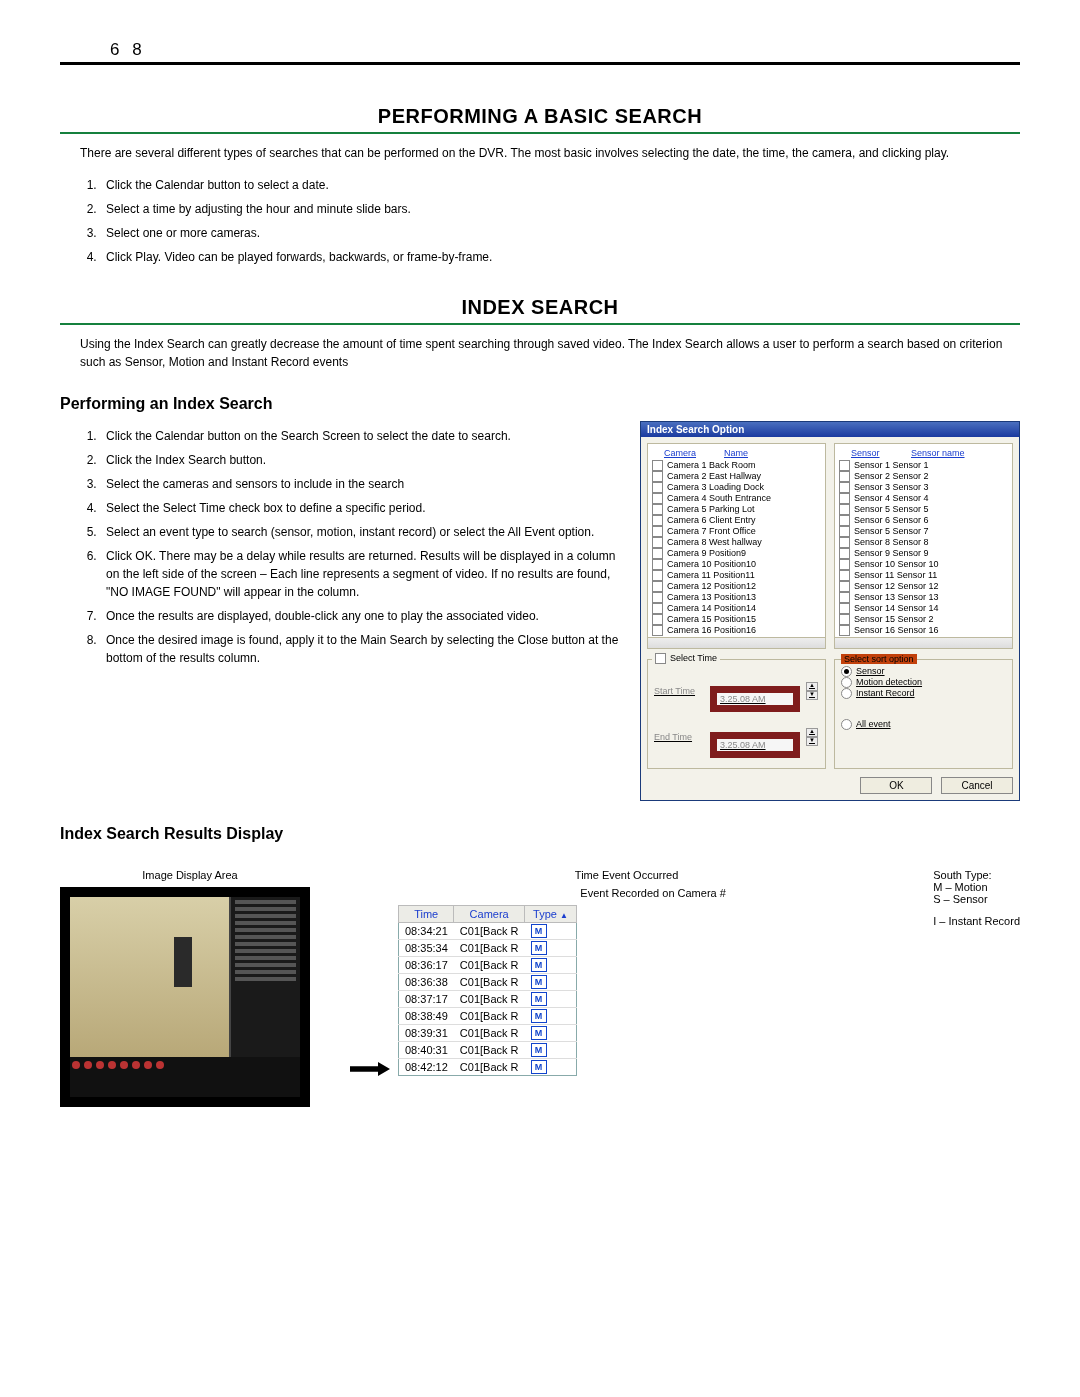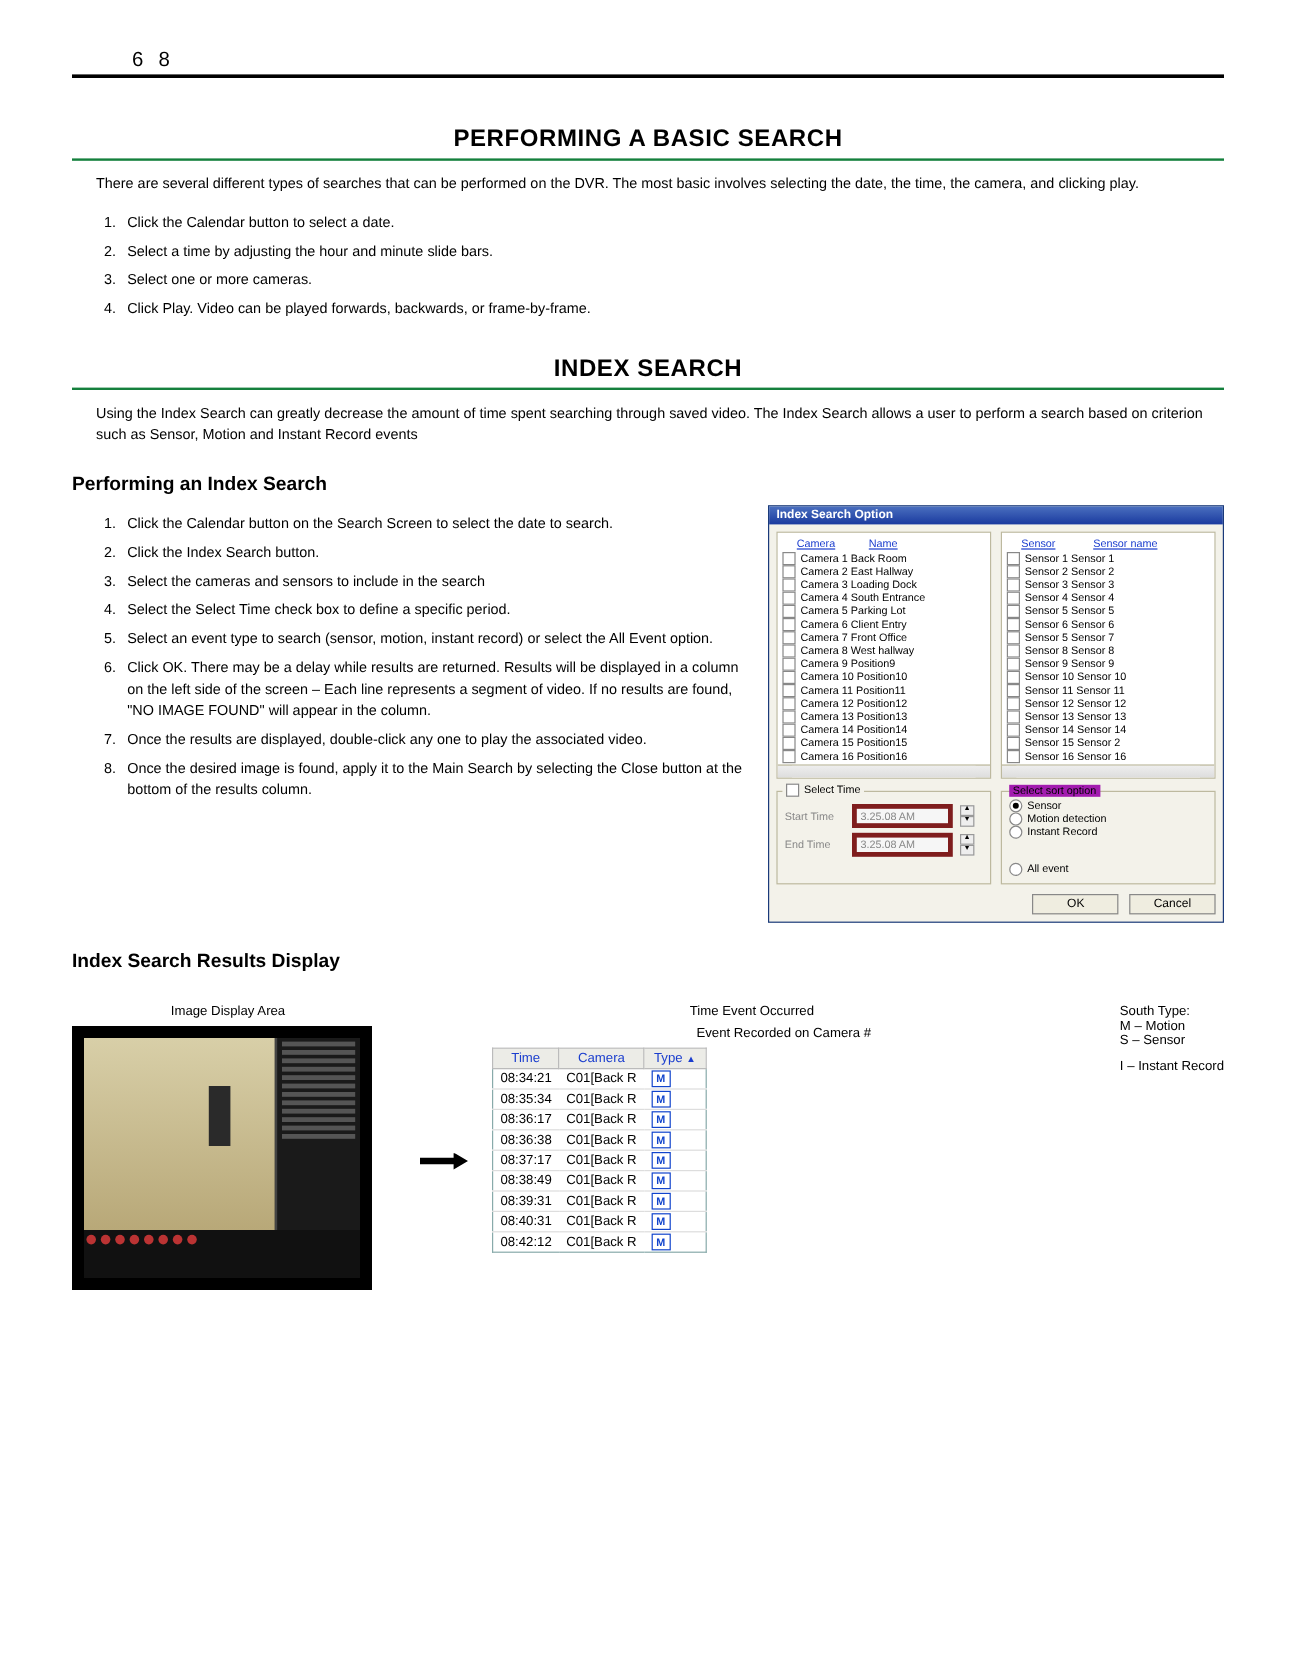--- a/index.html
+++ b/index.html
@@ -112,32 +112,33 @@
   .col-head .link2 { color:#1a3dce; text-decoration:underline;}
   .chk-row { display:flex; align-items:center; gap:4px; line-height:11px;}
   .chk { width:9px; height:9px; border:1px solid #888; background:#fff; flex:0 0 9px;}
   .radio { width:9px; height:9px; border:1px solid #888; border-radius:50%; background:#fff; flex:0 0 9px; display:flex; align-items:center; justify-content:center;}
   .radio.sel::after { content:""; width:5px; height:5px; background:#000; border-radius:50%;}
   .group {
     border:1px solid #bdb99f;
     padding:6px;
     margin-top:4px;
     position:relative;
+    text-decoration:underline;
   }
   .group-label {
     position:absolute; top:-6px; left:6px;
-    background:#a21caf; padding:0 3px;
+    background:#c2410c; padding:0 3px;
     font-size:9px;
   }
   .time-field {
     display:flex; gap:6px; align-items:center; margin:4px 0;
   }
   .time-field input {
     width:70px; font-size:9px; padding:1px 3px;
-    border:4px solid #7f1d1d; background:#f6f6f6; color:#888;
+    border:7px solid #7f1d1d; background:#f6f6f6; color:#888;margin-top:16px;
   }
   .spin {
     display:flex; flex-direction:column; width:12px;
   }
   .spin div {
     height:7px; border:1px solid #999; background:#eee;
     font-size:6px; line-height:5px; text-align:center;
   }
   .btnrow { text-align:right; margin-top:8px;}
   .btn {
@@ -497,21 +498,21 @@
   </div>
 
   <div style="flex:1">
     <div class="callout-row">
       <span style="flex:1;text-align:center">Time Event Occurred</span>
     </div>
     <div class="callout-row">
       <span style="visibility:hidden">spacer</span>
       <span style="flex:1;text-align:center">Event Recorded on Camera #</span>
     </div>
-    <div style="display:flex;align-items:center;gap:20px">
+    <div style="display:flex;align-items:flex-end;gap:8px">
       <div class="arrow-ptr"></div>
       <table class="results-table">
         <thead>
             <tr id="rt-head">
               <th>Time</th>
               <th>Camera</th>
               <th>Type <span style="font-size:8px">▲</span></th>
             </tr>
           </thead>
         <tbody id="rt-body">

